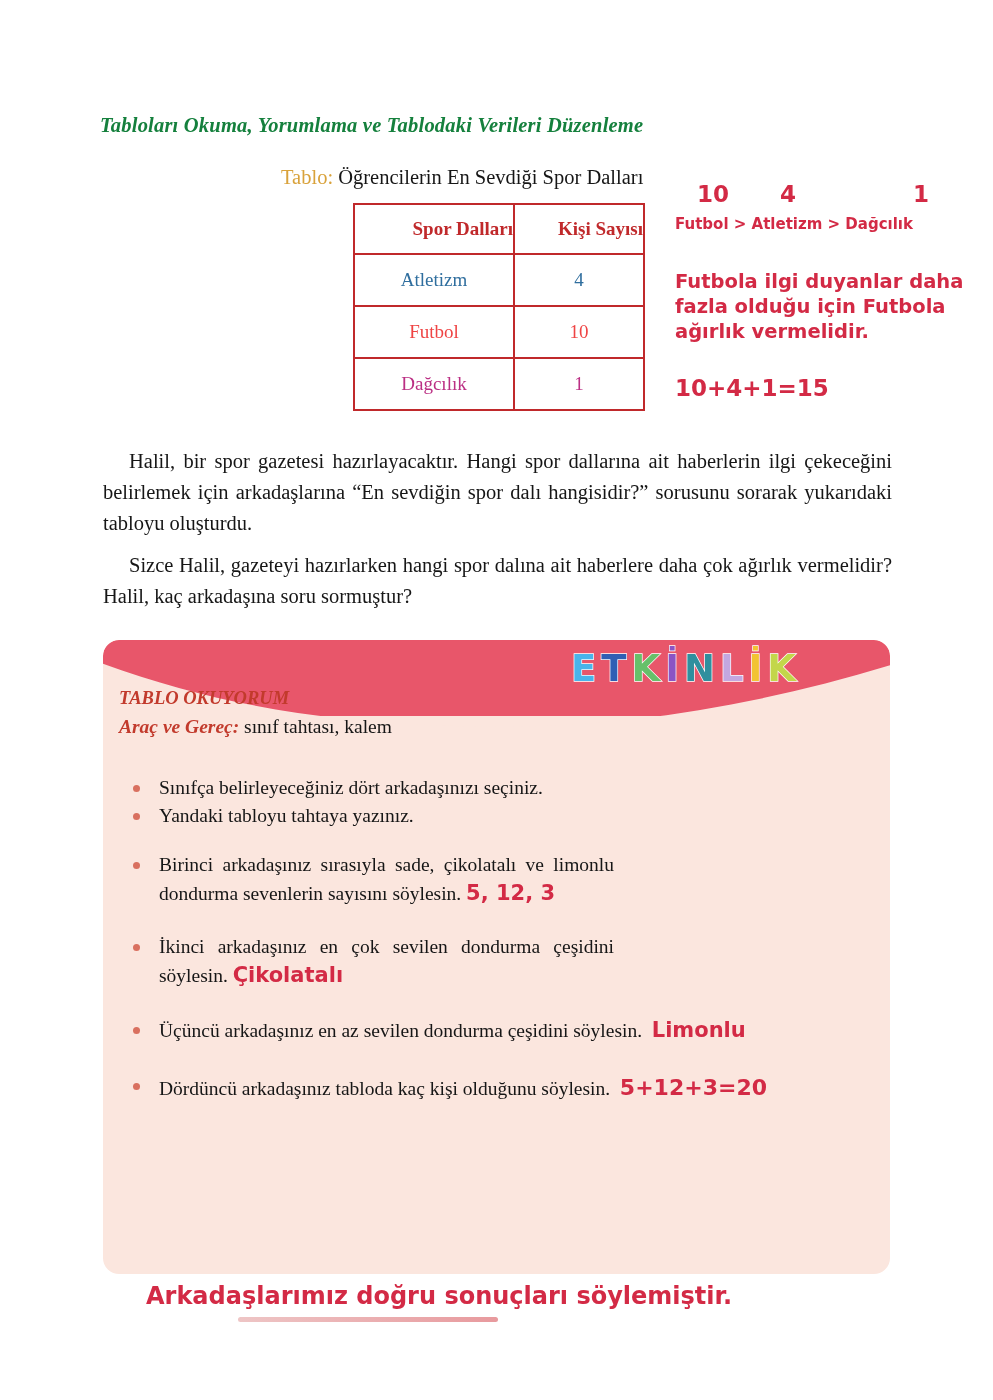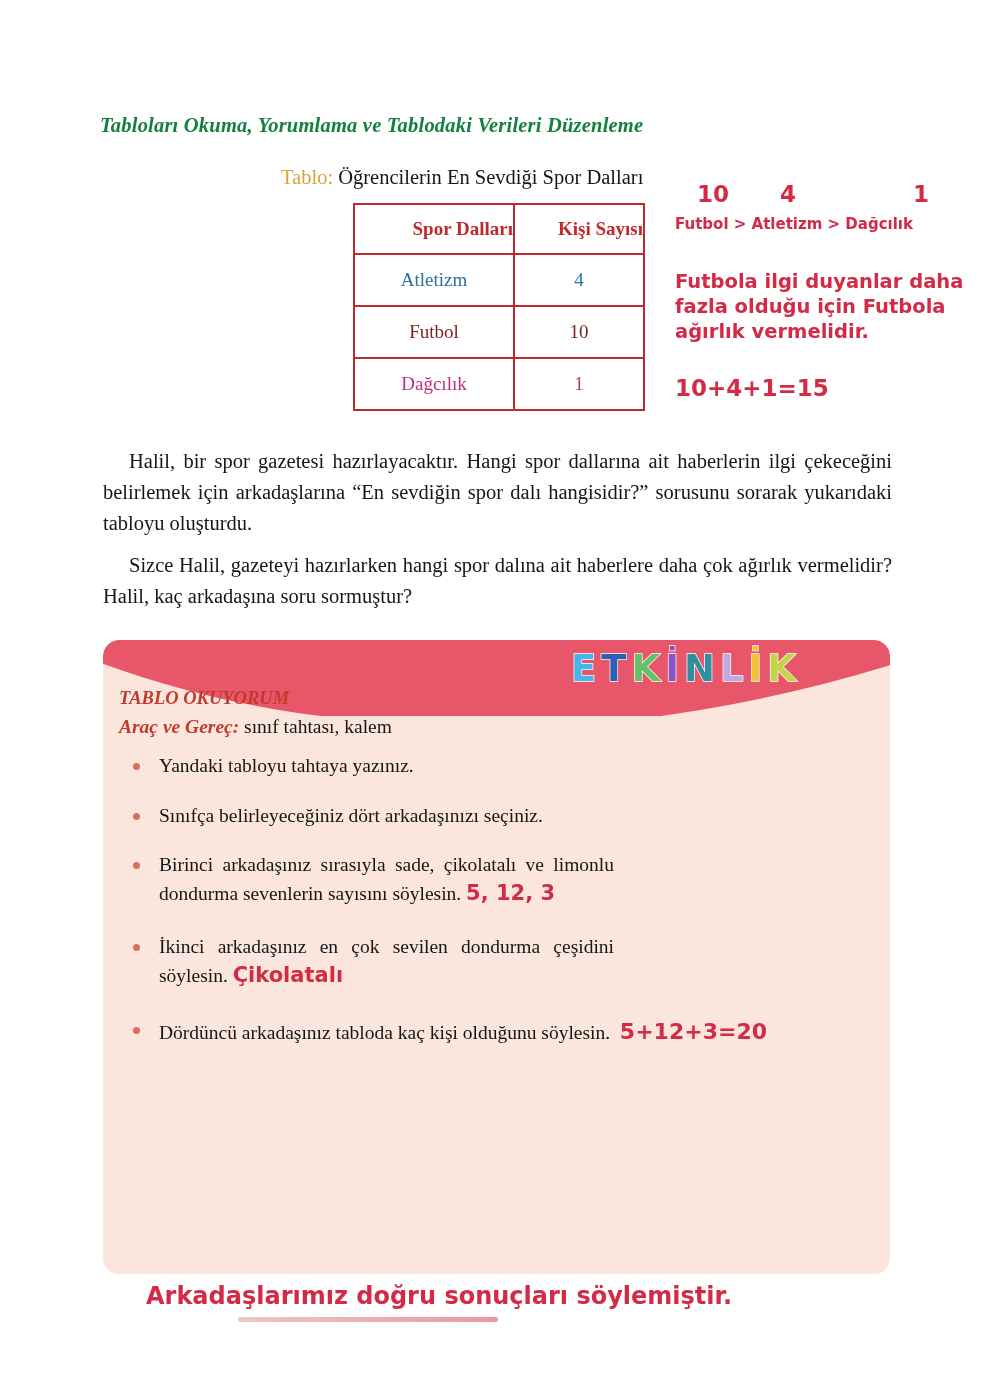--- a/index.html
+++ b/index.html
@@ -60,21 +60,21 @@
   .table1 th {
     font-weight: bold;
     color: #c0292b;
     height: 48px;
     text-align: right;
   }
   .table1 td { height: 50px; }
   .t1-c1 { width: 158px; }
   .t1-c2 { width: 128px; }
   .row-atletizm { color: #2f6e9e; }
-  .row-futbol   { color: #7f1d1d; border-radius: 24px; }
+  .row-futbol   { color: #ef4444; border-radius: 24px; }
   .row-dagcilik { color: #bb2f84; }
 
   
   .hand {
     font-family: "DejaVu Sans", sans-serif;
     color: #d32a45;
     font-weight: bold;
   }
 
   .ann-nums {
@@ -307,22 +307,23 @@
 
   <div class="etkinlik" id="etkinlik-banner"><span style="color: rgb(73, 180, 234);">E</span><span style="color: rgb(47, 95, 180);">T</span><span style="color: rgb(102, 192, 106);">K</span><span style="color: rgb(139, 84, 196);">İ</span><span style="color: rgb(47, 143, 158);">N</span><span style="color: rgb(195, 167, 224);">L</span><span style="color: rgb(242, 195, 50);">İ</span><span style="color: rgb(195, 214, 74);">K</span></div>
 
   <div class="act-head">TABLO OKUYORUM</div>
   <div class="act-sub">
     <i>Araç ve Gereç:</i>
     <em>sınıf tahtası, kalem</em>
   </div>
 
   <div class="bullets">
+    <div class="bullet b-narrow b2"><span>Sınıfça belirleyeceğiniz dört arkadaşınızı seçiniz.</span></div>
     <div class="bullet b-narrow b1"><span>Yandaki tabloyu tahtaya yazınız.</span></div>
-    <div class="bullet b-narrow b2"><span>Sınıfça belirleyeceğiniz dört arkadaşınızı seçiniz.</span></div>
     <div class="bullet b-narrow b3"><span>Birinci arkadaşınız sırasıyla sade, çikolatalı ve limonlu dondurma sevenlerin sayısını söylesin.</span> <span class="hand-inline">5, 12, 3</span></div>
     <div class="bullet b-narrow b4"><span>İkinci arkadaşınız en çok sevilen dondurma çeşidini söylesin.</span> <span class="hand-inline">Çikolatalı</span></div>
+    <div class="bullet b-wide b5"><span>Üçüncü arkadaşınız en az sevilen dondurma çeşidini söylesin.</span> &nbsp;<span class="hand-inline">Limonlu</span></div>
     <div class="bullet b-wide b6"><span>Dördüncü arkadaşınız tabloda kaç kişi olduğunu söylesin.</span> &nbsp;<span class="hand-inline big">5+12+3=20</span></div>
   </div>
 </div>
 
 <div class="bottom-ann">Arkadaşlarımız doğru sonuçları söylemiştir.</div>
 <div class="bottom-underline"></div>
 
 </body></html>

